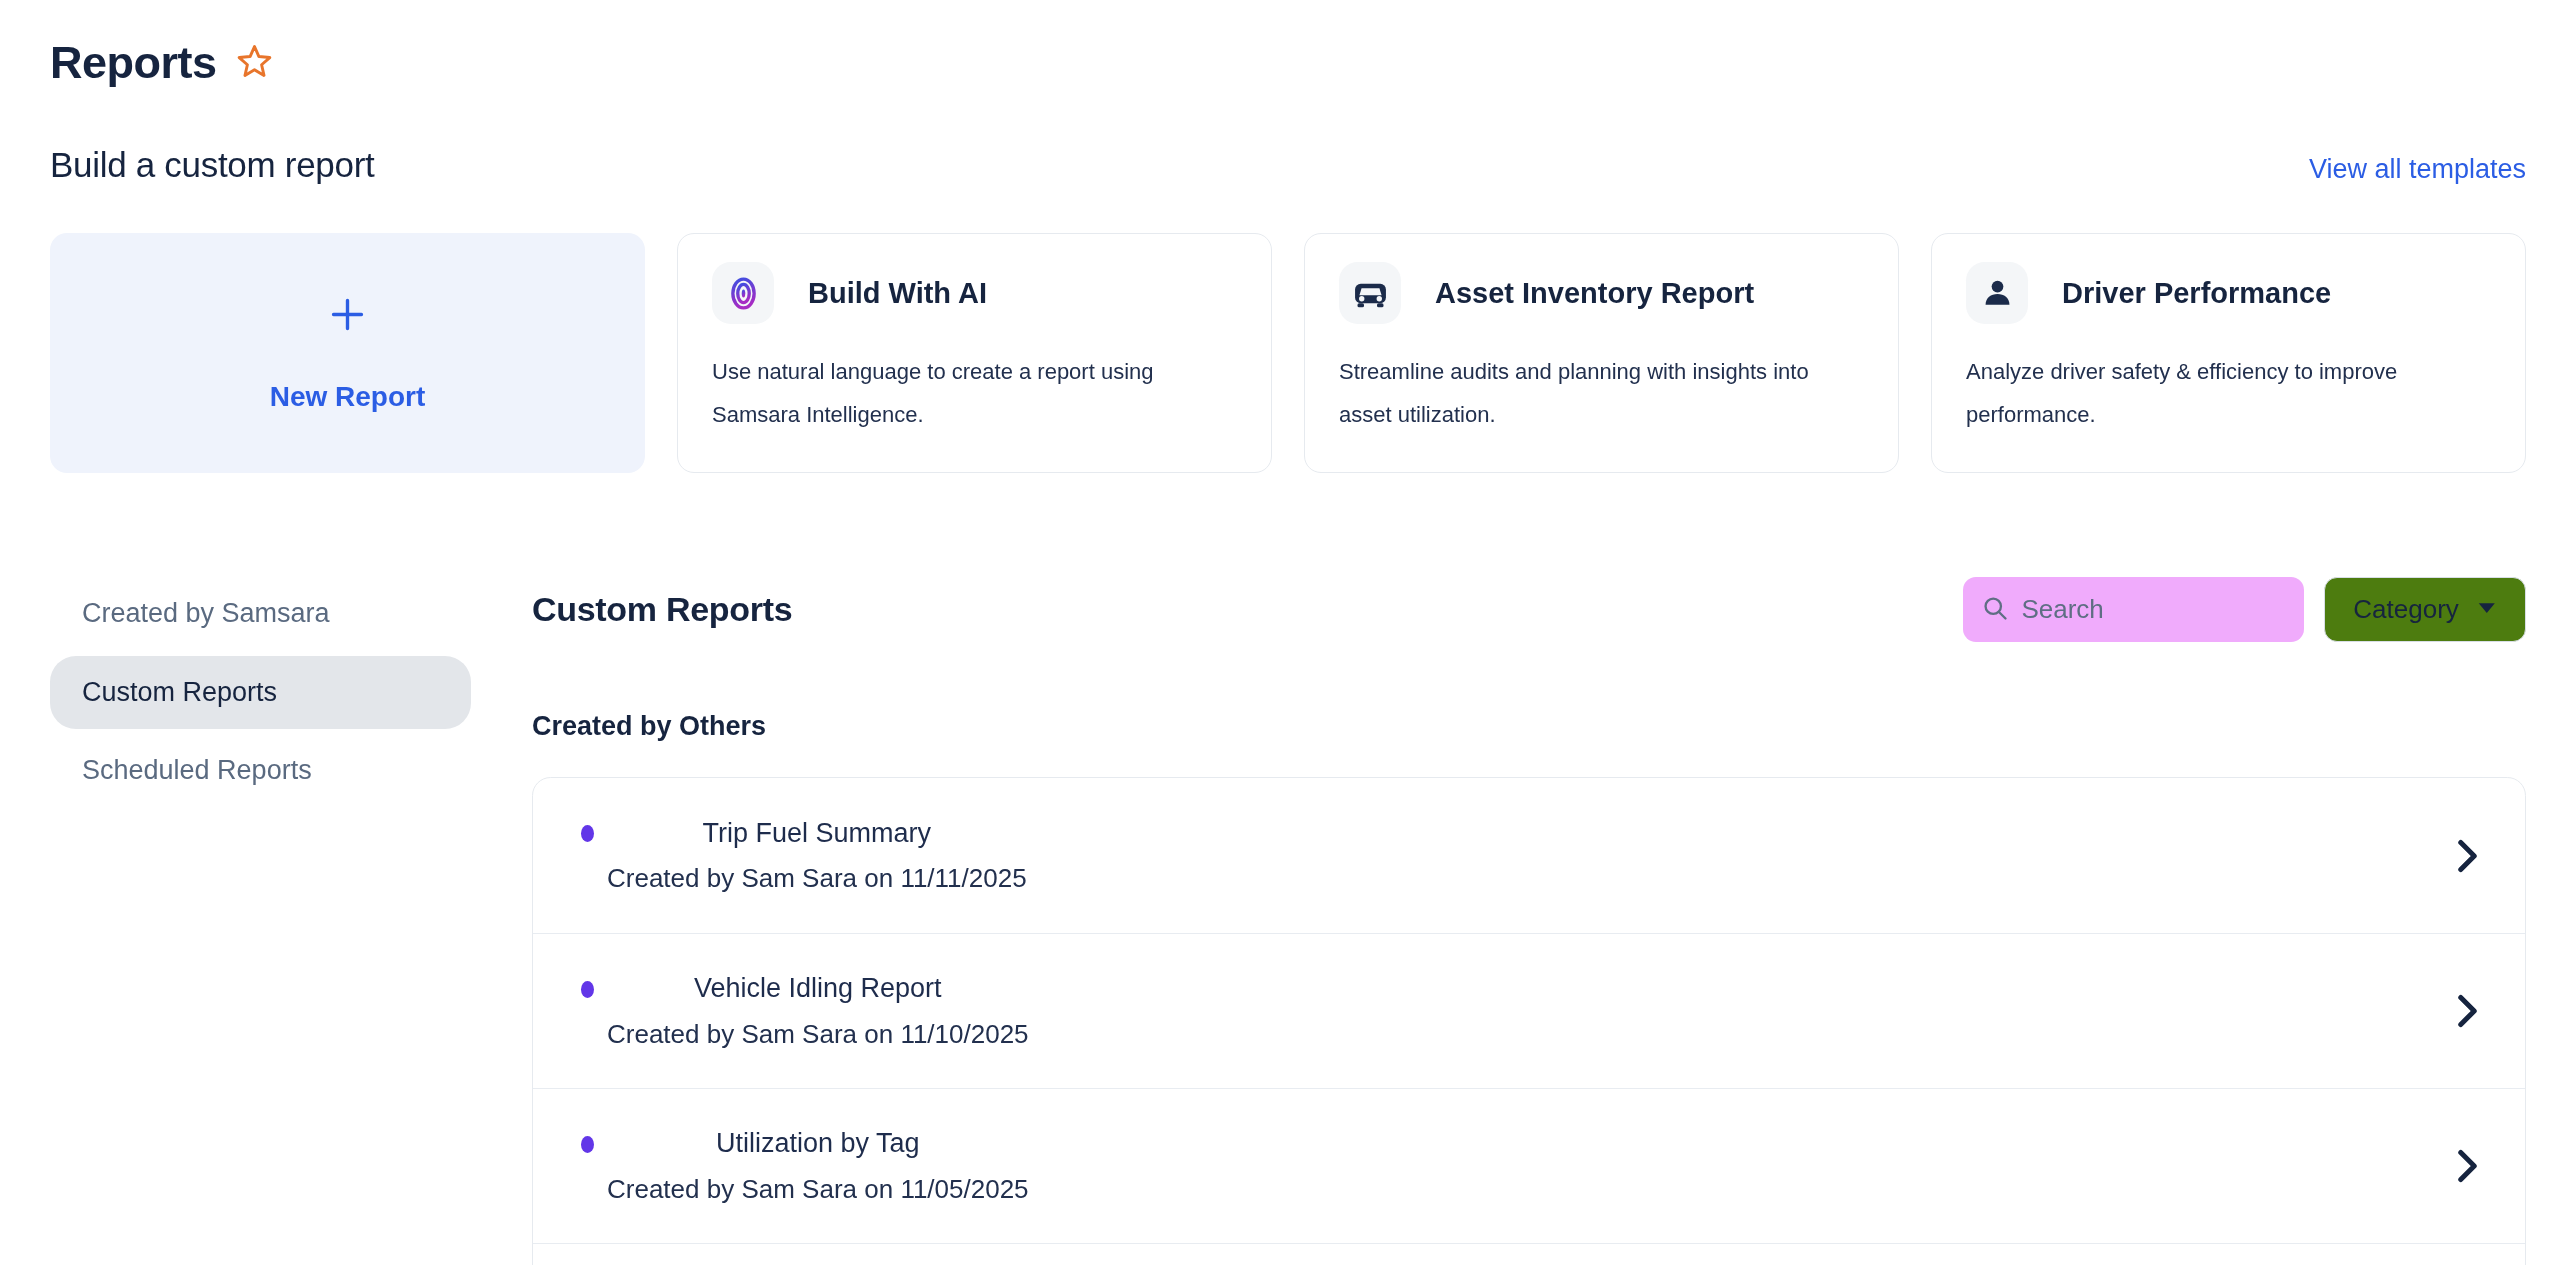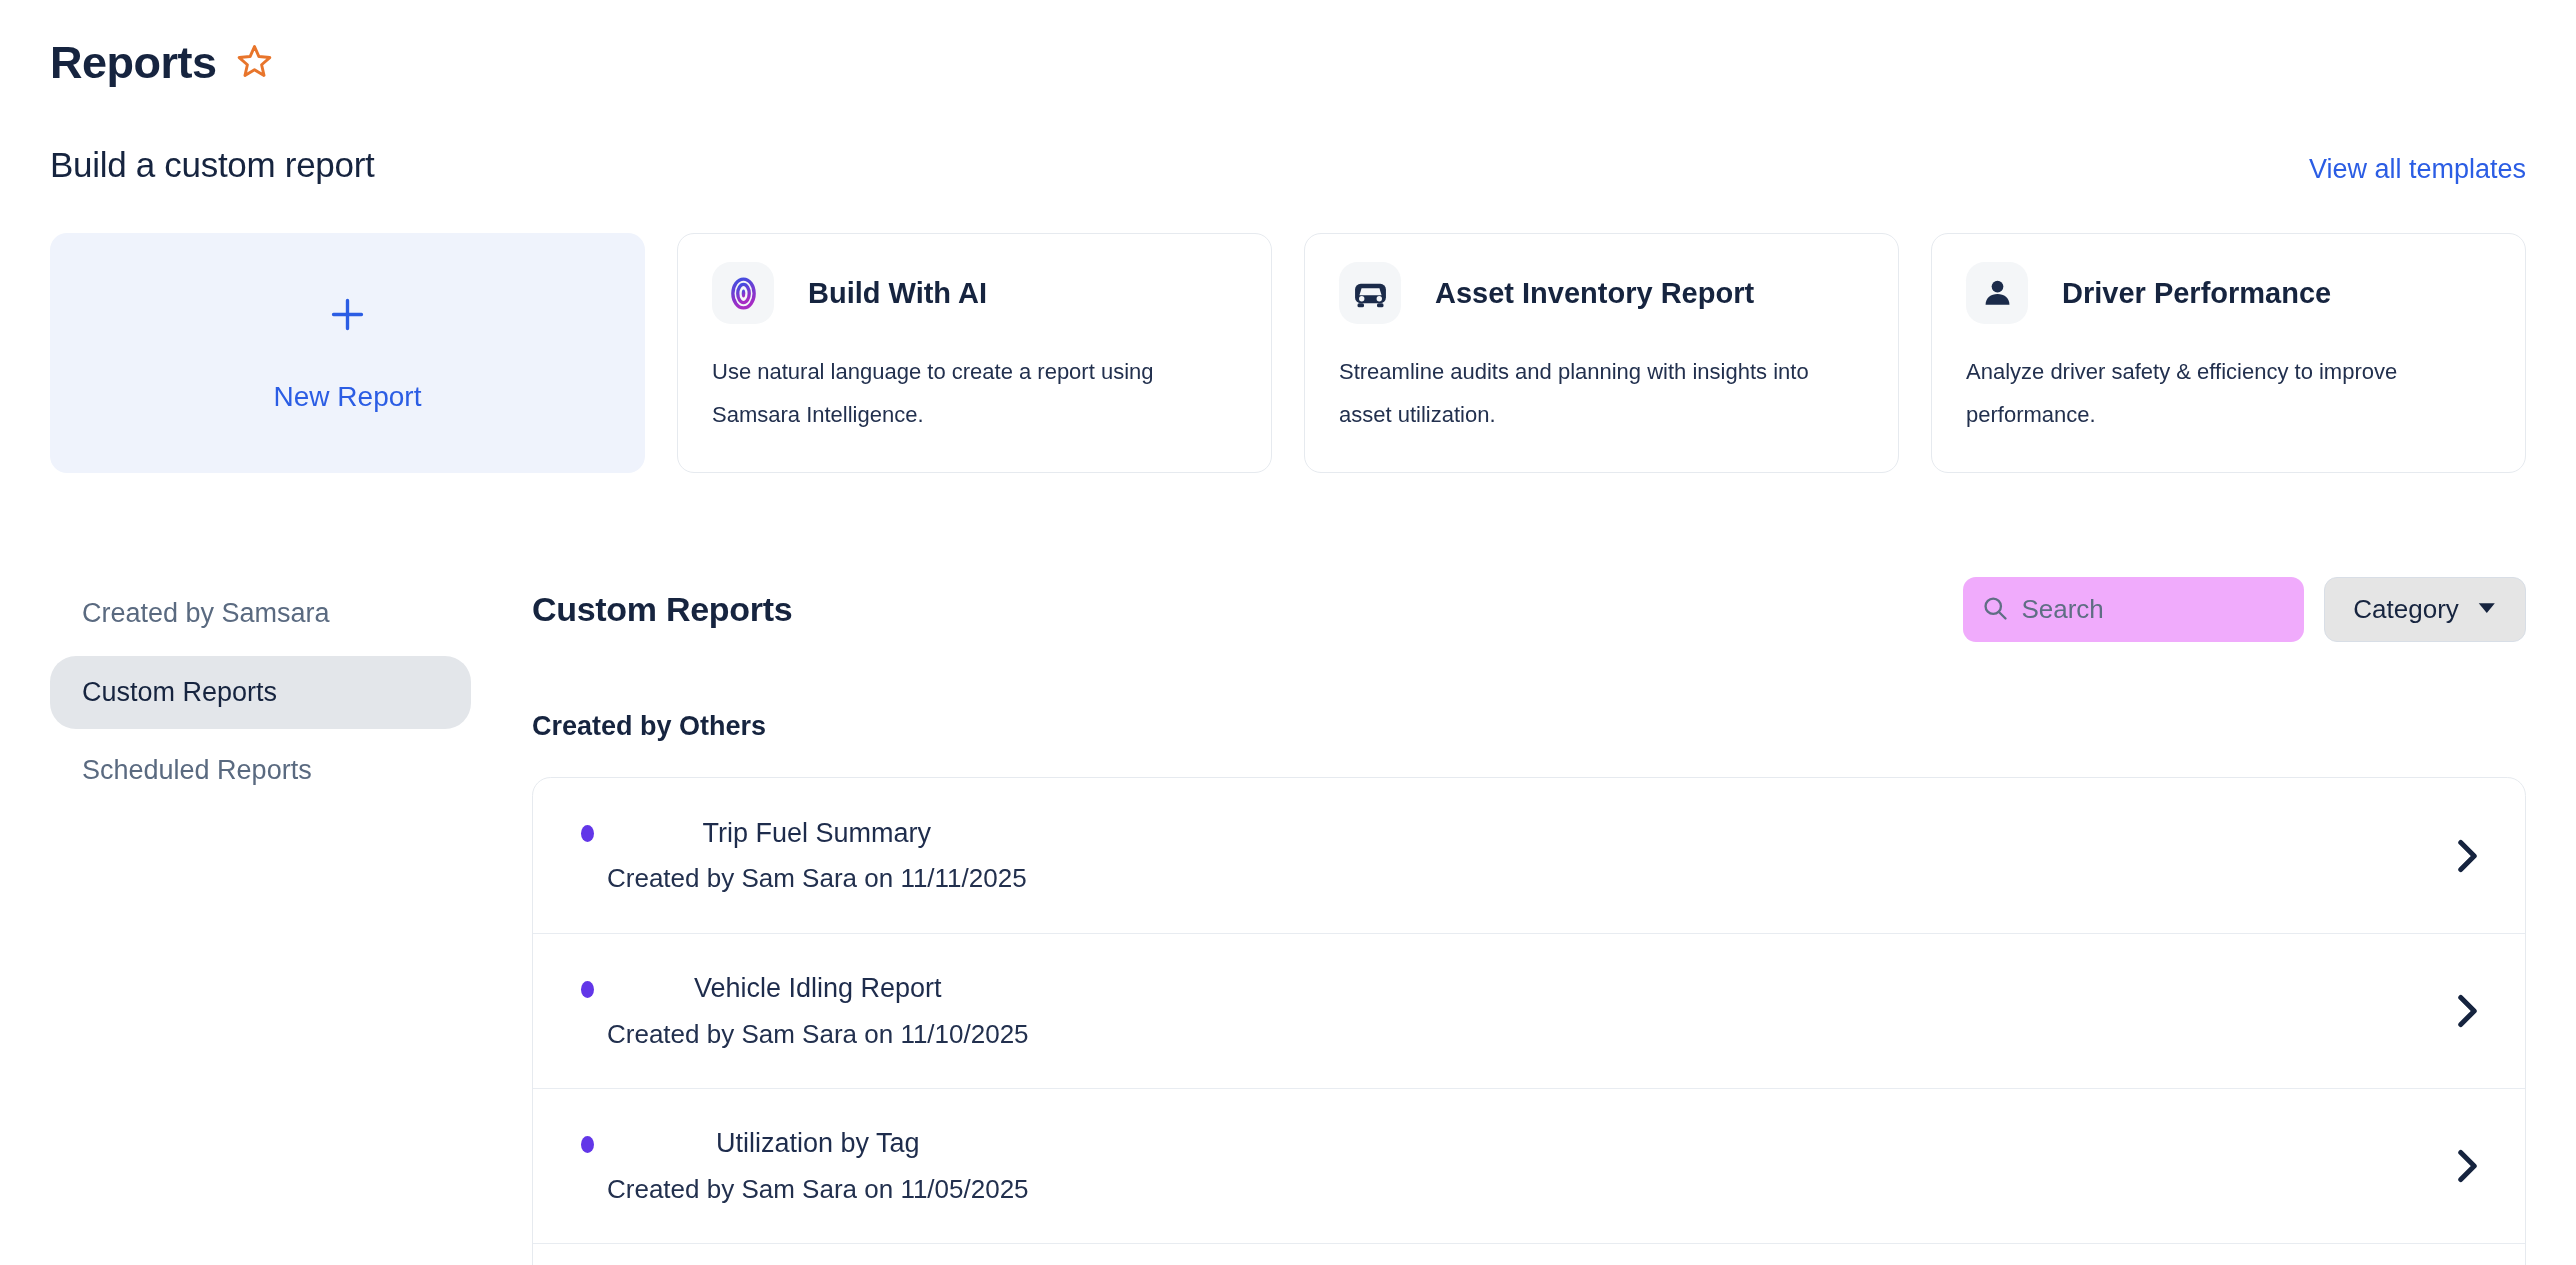--- a/index.html
+++ b/index.html
@@ -14,21 +14,21 @@
 
   
   .templates-header { margin-top:54px; display:flex; justify-content:space-between; align-items:flex-end; }
   .templates-heading { font-size:35px; font-weight:400; letter-spacing:-0.3px; }
   .view-all-link { font-size:27px; color:#2B5DE4; text-decoration:none; }
 
   .cards { margin-top:48px; display:grid; grid-template-columns:repeat(4,1fr); gap:32px; }
   .card { height:240px; border-radius:17px; }
   .new-report-card { background:#EFF3FC; display:flex; flex-direction:column;
                      align-items:center; justify-content:center; gap:43px; cursor:pointer; }
-  .new-report-label { font-size:28px; font-weight:400; color:#2B5DE4; }
+  .new-report-label { font-size:28px; font-weight:700; color:#2B5DE4; }
   .template-card { background:#fff; border:1.9px solid #E6EAEF; padding:28px 34px; cursor:pointer; }
   .card-head { display:flex; align-items:center; gap:34px; }
   .icon-tile { width:62px; height:62px; background:#F4F6F8; border-radius:18.6px;
                display:flex; align-items:center; justify-content:center; flex-shrink:0; }
   .card-title { font-size:29px; font-weight:700; }
   .card-desc { margin-top:26px; font-size:22px; line-height:43px; color:#22304E; }
 
   
   .content { margin-top:104px; display:flex; }
   .sidebar { width:421px; flex-shrink:0; }
@@ -38,21 +38,21 @@
 
   .main { flex:1; margin-left:61px; }
   .main-header { display:flex; justify-content:space-between; align-items:center; }
   .main-heading { font-size:34px; font-weight:700; letter-spacing:-0.3px; }
   .controls { display:flex; gap:20.5px; align-items:center; }
   .search-box { width:341px; height:65px; background:#f0abfc; border-radius:13px;
                 display:flex; align-items:center; padding:0 18.6px; gap:12px; }
   .search-input { flex:1; min-width:0; border:none; background:transparent; outline:none;
                   font-size:26px; color:#16243F; font-family:"Liberation Sans", sans-serif; }
   .search-input::placeholder { color:#5F6E84; }
-  .category-btn { height:65px; padding:0 28px; background:#e5e5e5; border:1.9px solid #D8DEE6;
+  .category-btn { height:65px; padding:0 28px; background:#4d7c0f; border:1.9px solid #D8DEE6;
                   border-radius:13px; display:flex; align-items:center; gap:18.6px; cursor:pointer; }
   .category-label { font-size:26px; font-weight:500; color:#16243F; }
 
   .section-heading { margin-top:69px; font-size:27px; font-weight:700; }
 
   .report-list { margin-top:35px; border:1.9px solid #E6EAEF; border-radius:18.6px; overflow:hidden; }
   .report-row { min-height:155px; display:flex; align-items:center; padding:0 48px; cursor:pointer; }
   .report-row + .report-row, .report-row-stub { border-top:1.9px solid #E8ECF1; }
   .row-left { display:flex; align-items:flex-start;text-align:center; }
   .dot { width:13px; height:17px; border-radius:50%; background:#6236E8; margin-top:10.3px;

